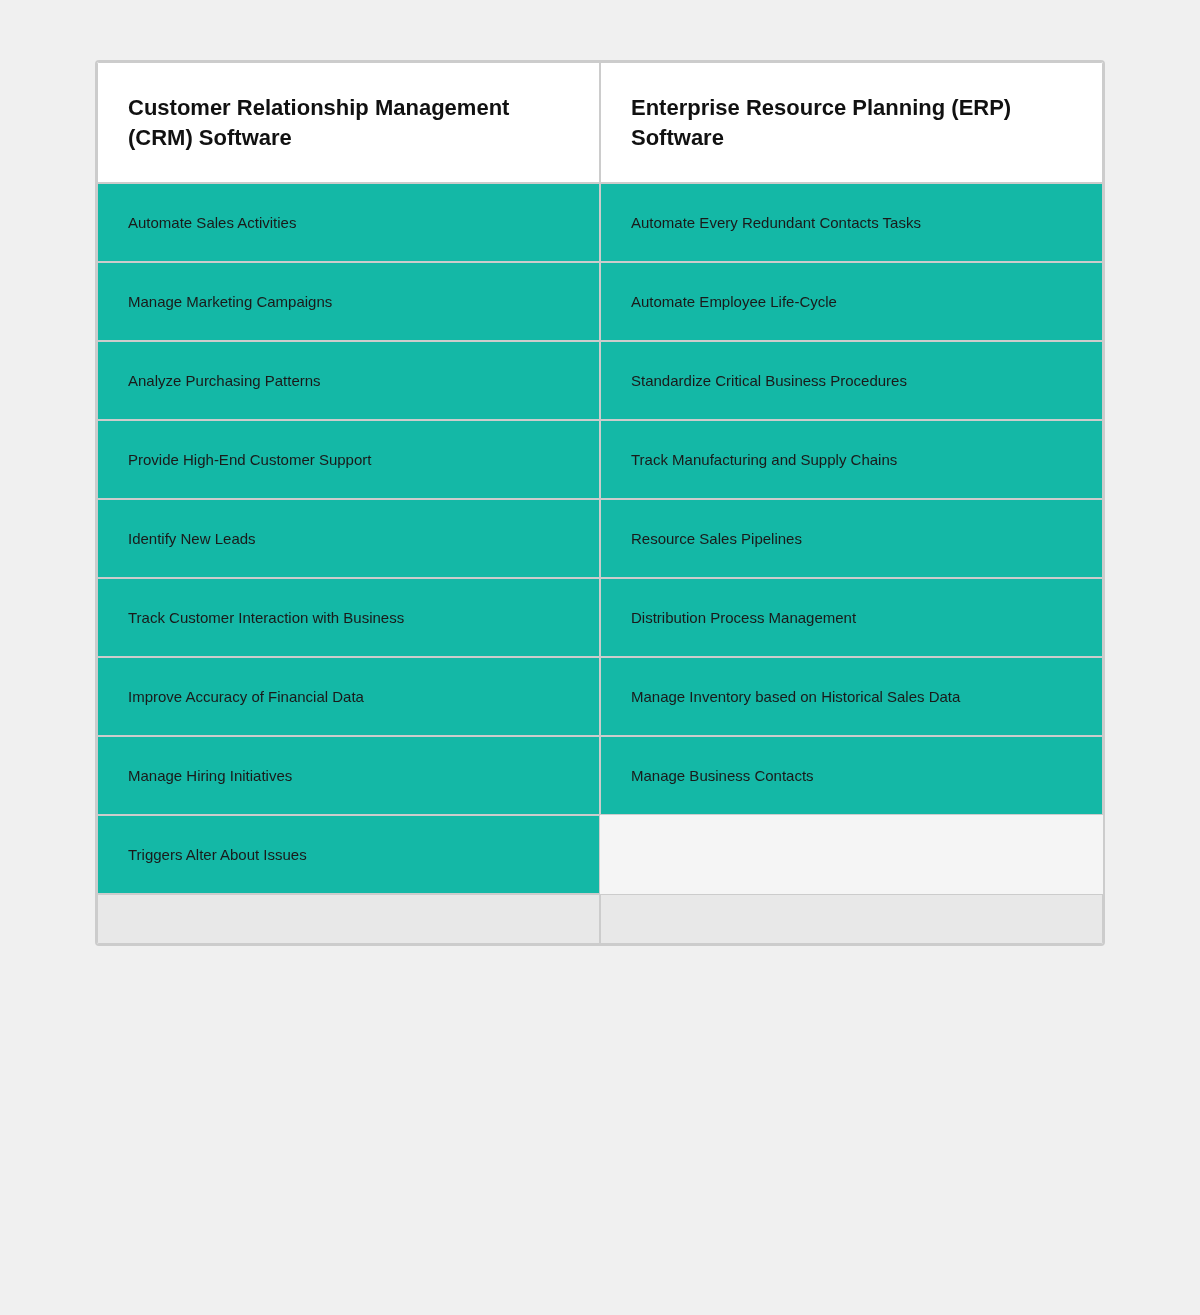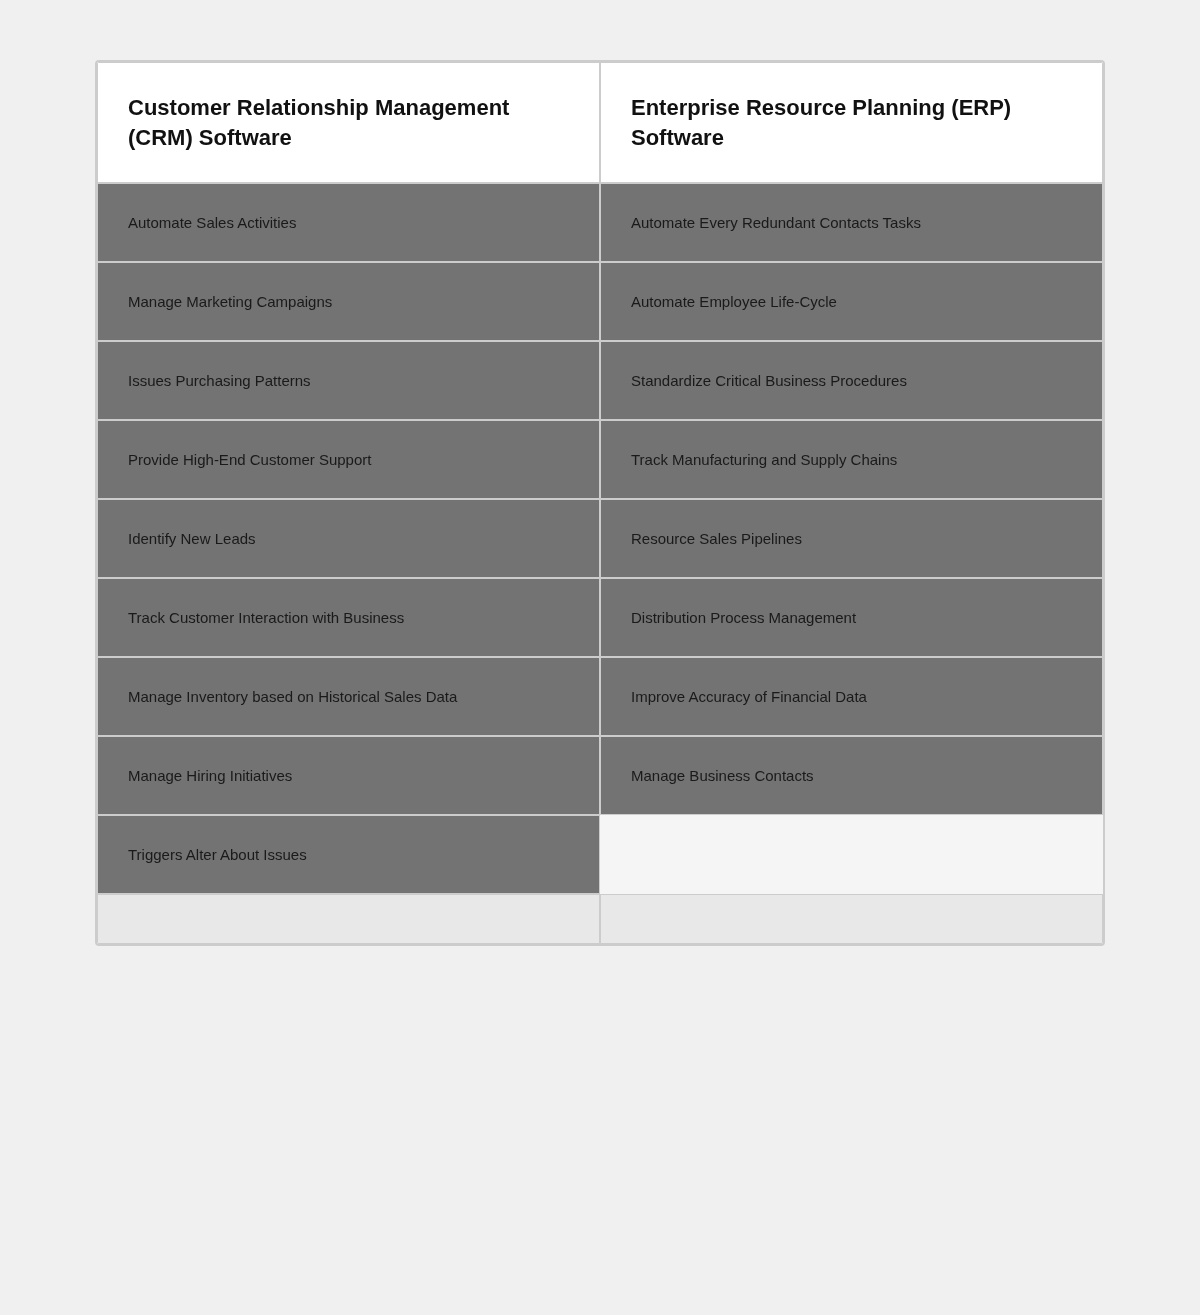--- a/index.html
+++ b/index.html
@@ -28,21 +28,21 @@
 
     .grid {
       display: grid;
       grid-template-columns: 1fr 1fr;
       border-collapse: collapse;
     }
 
     .cell {
       border: 1.5px solid #cccccc;
       padding: 28px 30px;
-      background: #737373;
+      background: #14b8a6;
       display: flex;
       align-items: flex-end;
     }
 
     .cell.header-cell {
       padding: 30px 30px 30px 30px;
       background: #ffffff;
       align-items: flex-end;
     }
 
@@ -92,21 +92,21 @@
     </div>
 
     <div class="cell">
       <span class="cell-text">Manage Marketing Campaigns</span>
     </div>
     <div class="cell">
       <span class="cell-text">Automate Employee Life-Cycle</span>
     </div>
 
     <div class="cell">
-      <span class="cell-text">Issues Purchasing Patterns</span>
+      <span class="cell-text">Analyze Purchasing Patterns</span>
     </div>
     <div class="cell">
       <span class="cell-text">Standardize Critical Business Procedures</span>
     </div>
 
     <div class="cell">
       <span class="cell-text">Provide High-End Customer Support</span>
     </div>
     <div class="cell">
       <span class="cell-text">Track Manufacturing and Supply Chains</span>
@@ -121,24 +121,24 @@
     </div>
 
     <div class="cell">
       <span class="cell-text">Track Customer Interaction with Business</span>
     </div>
     <div class="cell">
       <span class="cell-text">Distribution Process Management</span>
     </div>
 
     <div class="cell">
-      <span class="cell-text">Manage Inventory based on Historical Sales Data</span>
+      <span class="cell-text">Improve Accuracy of Financial Data</span>
     </div>
     <div class="cell">
-      <span class="cell-text">Improve Accuracy of Financial Data</span>
+      <span class="cell-text">Manage Inventory based on Historical Sales Data</span>
     </div>
 
     <div class="cell">
       <span class="cell-text">Manage Hiring Initiatives</span>
     </div>
 
     <div class="cell">
       <span class="cell-text">Manage Business Contacts</span>
     </div>
     <div class="cell">

